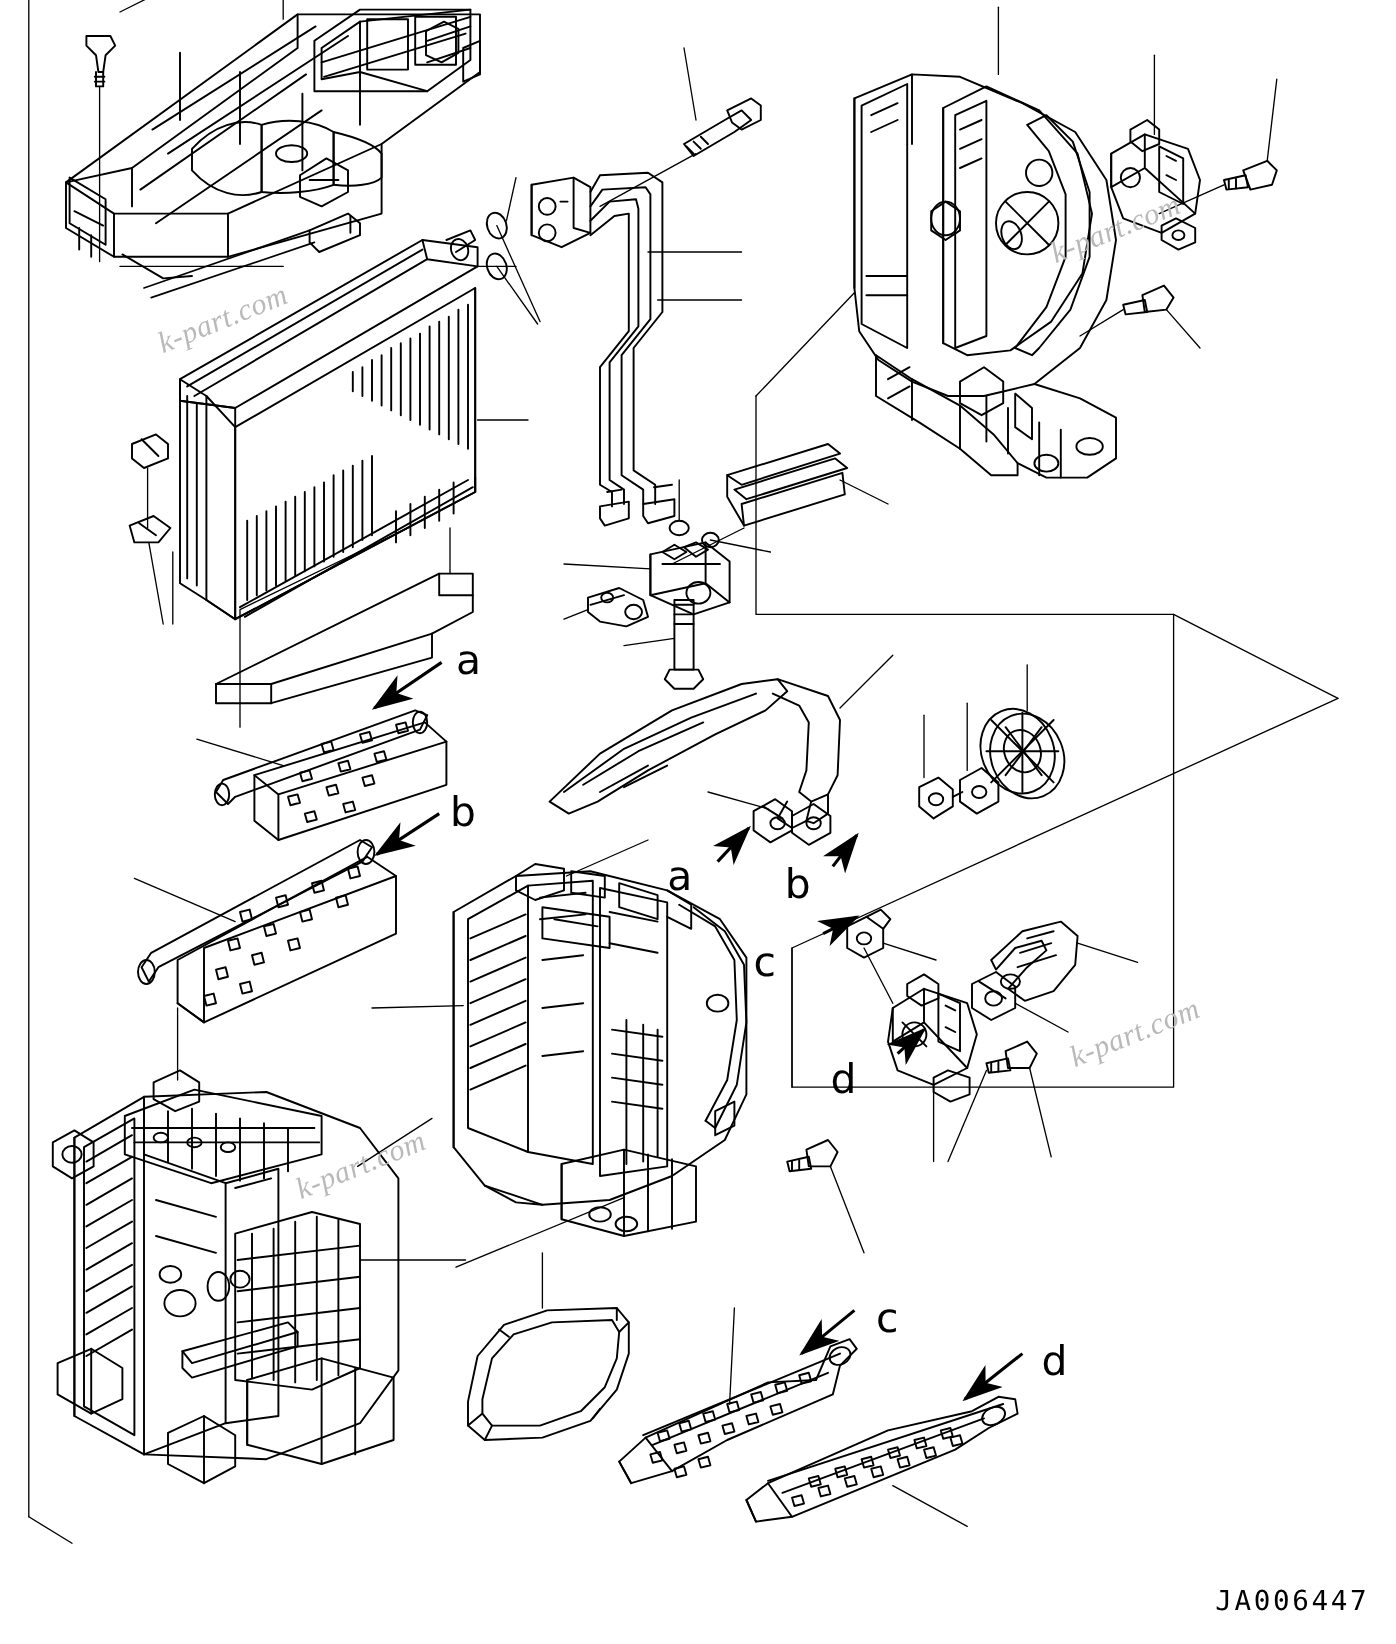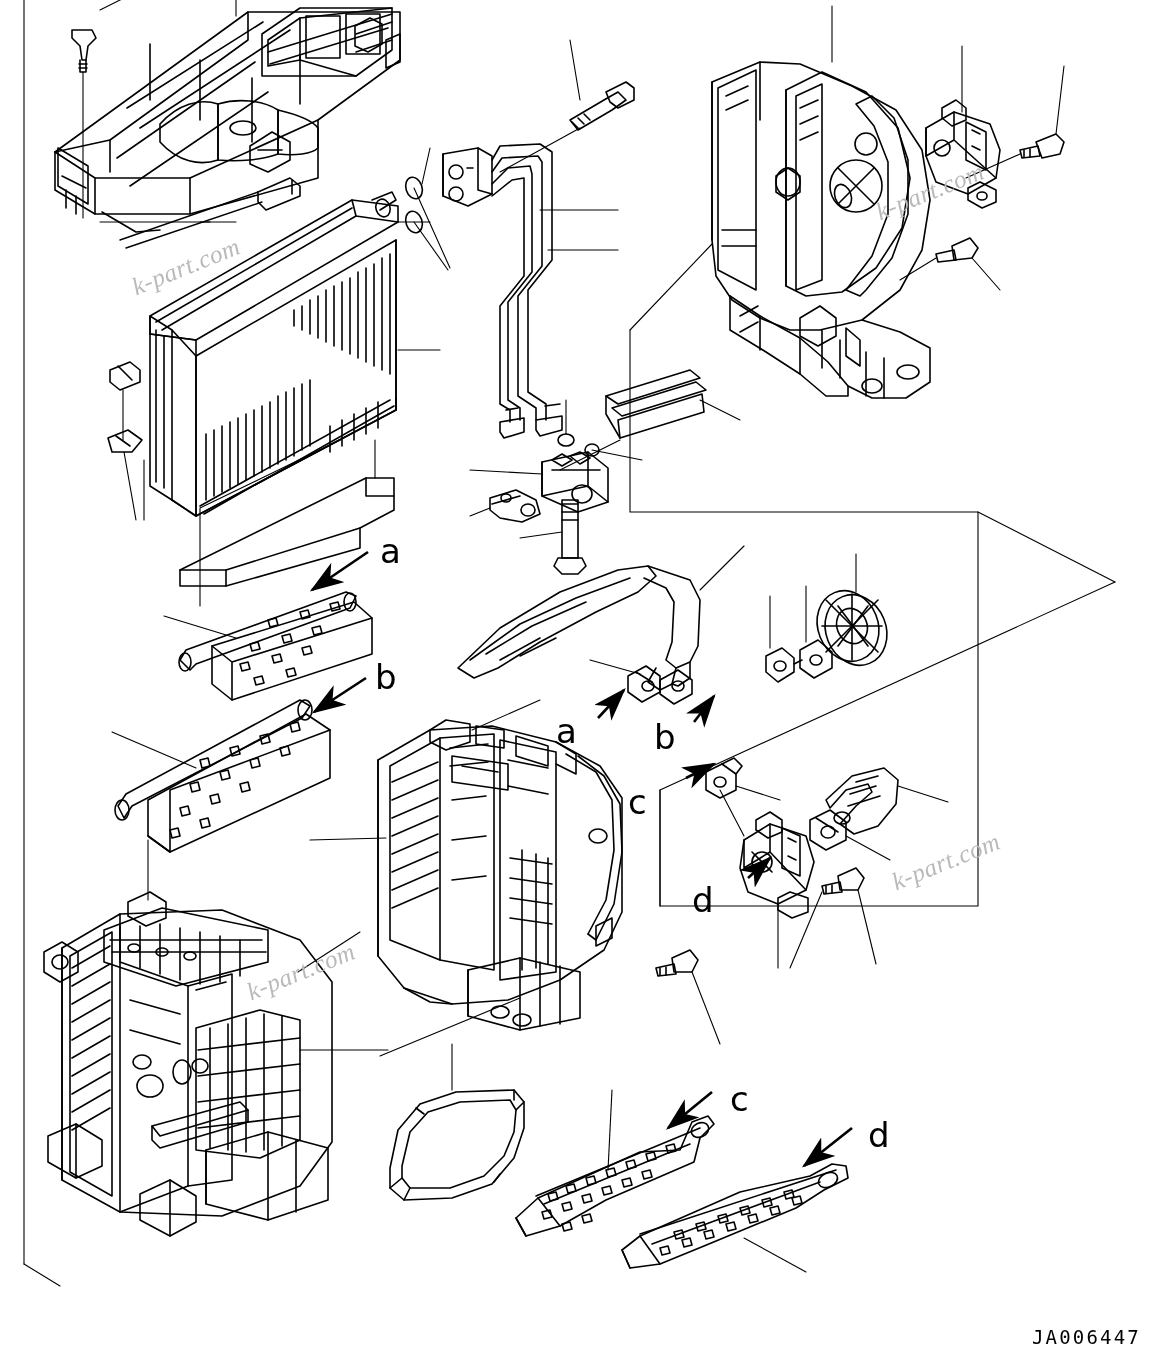--- a/index.html
+++ b/index.html
@@ -42,21 +42,21 @@
     font-size: 34px;
     color: #000;
     line-height: 1;
     white-space: nowrap;
   }
   #drawing-number {
     position: absolute;
     right: 22px;
     bottom: 22px;
     font-family: "DejaVu Sans Mono", monospace;
-    font-size: 19px;
+    font-size: 23px;
     letter-spacing: 2.2px;
     color: #000;
   }
   svg { display: block; }
 </style>
 </head>
 <body>
 
 <div id="page">
 

